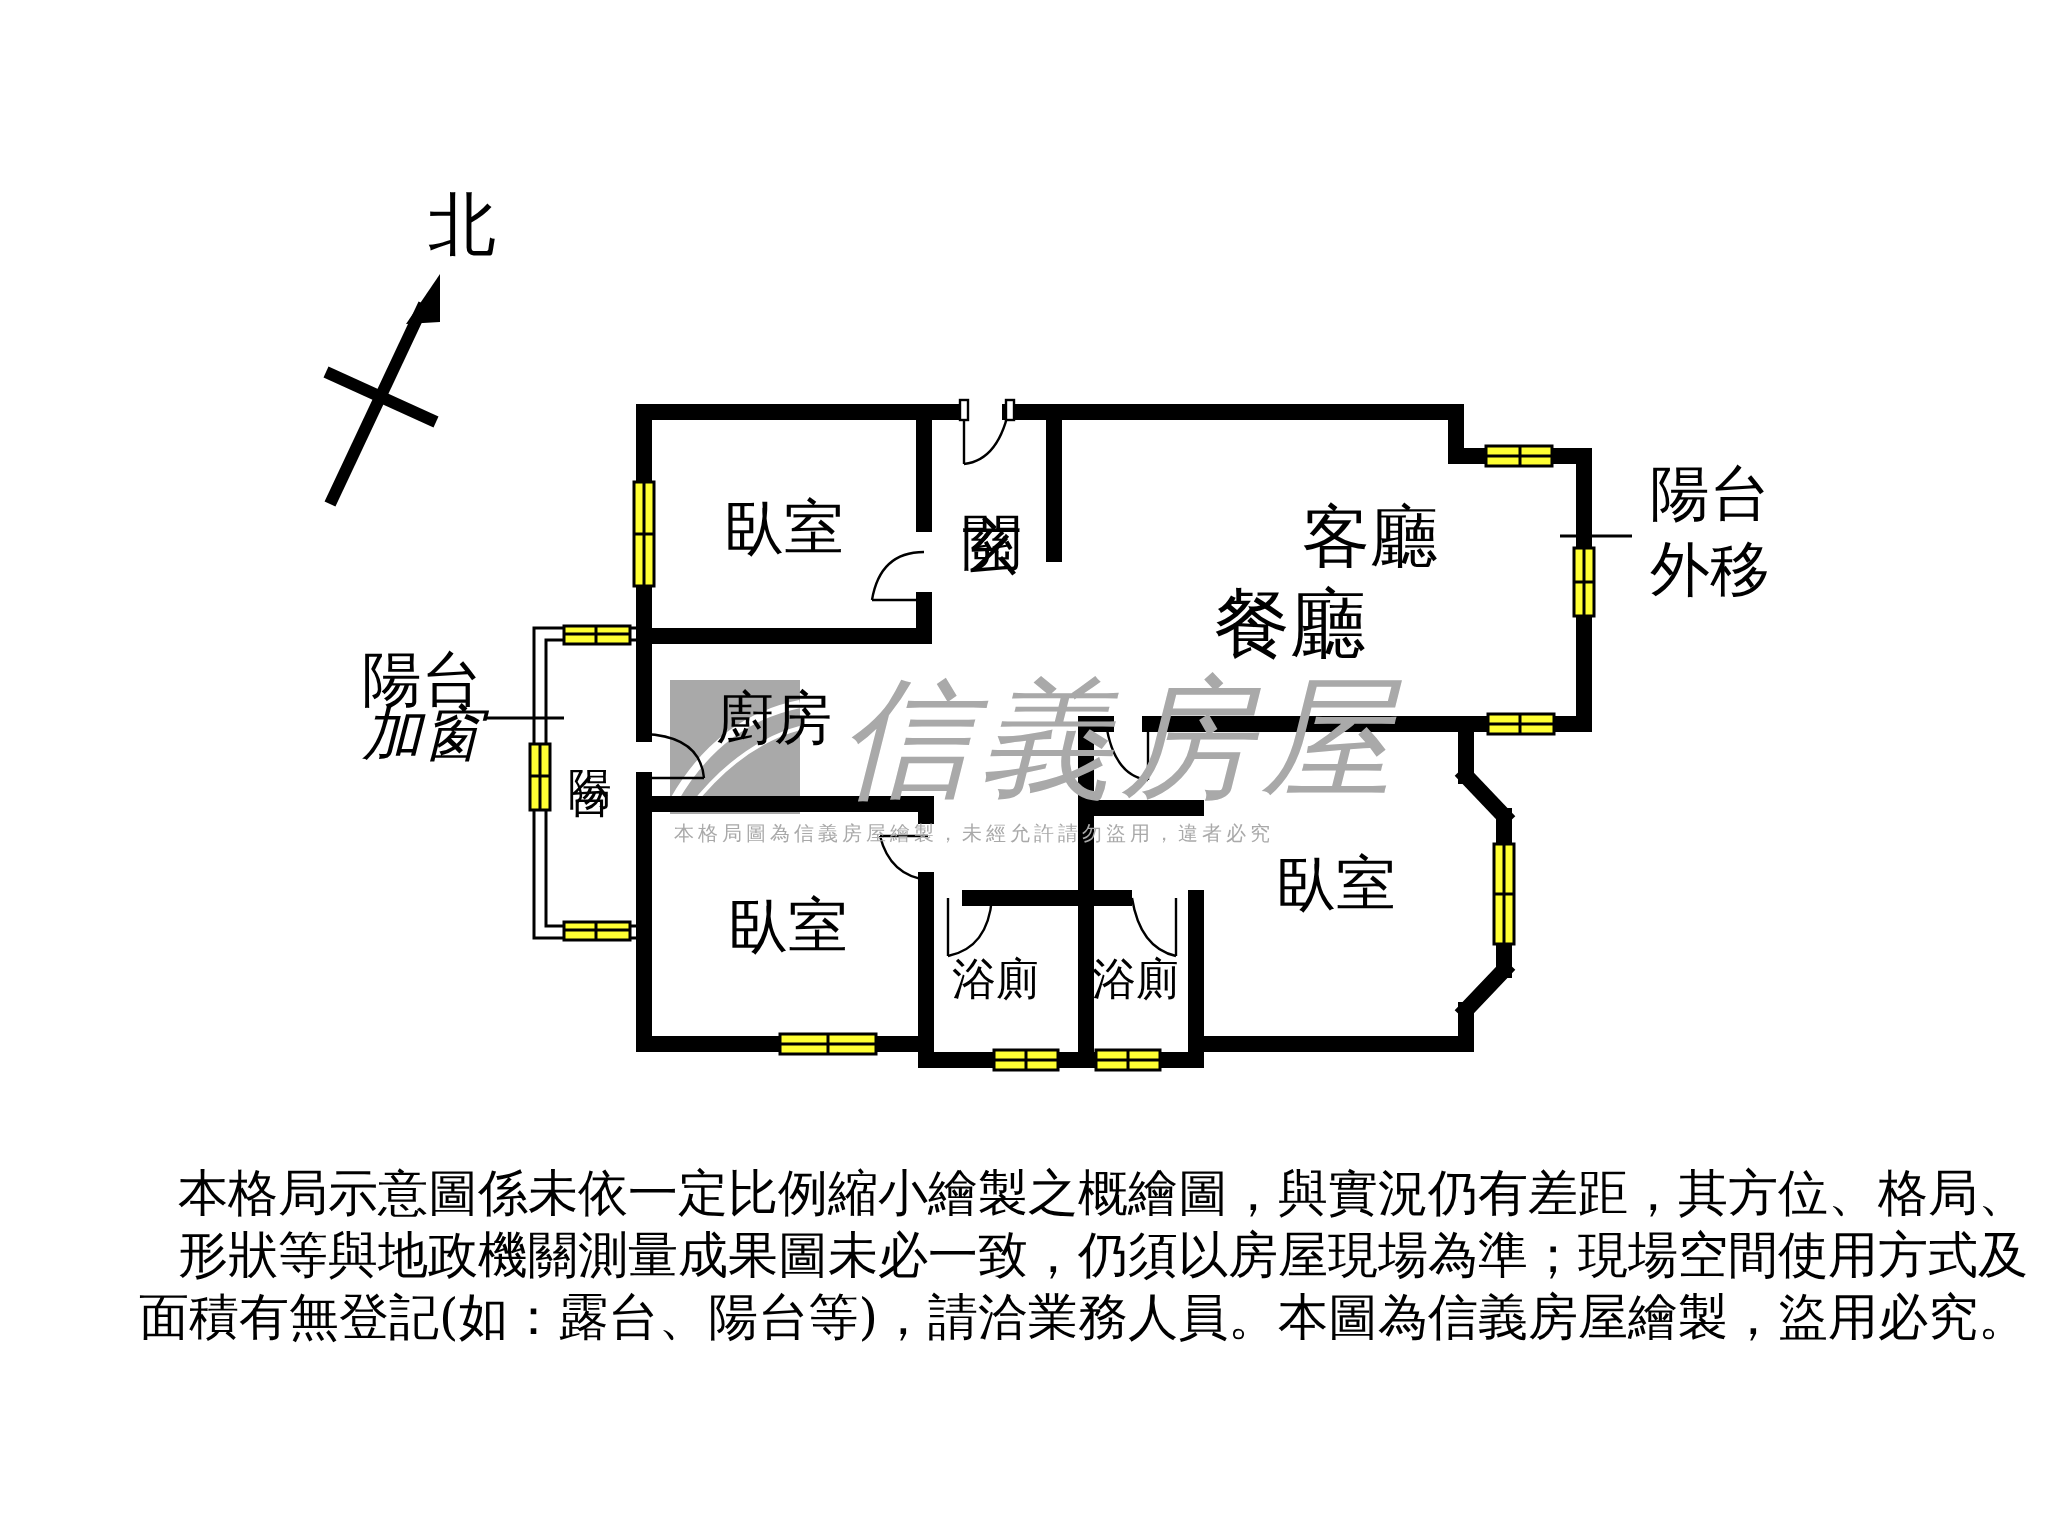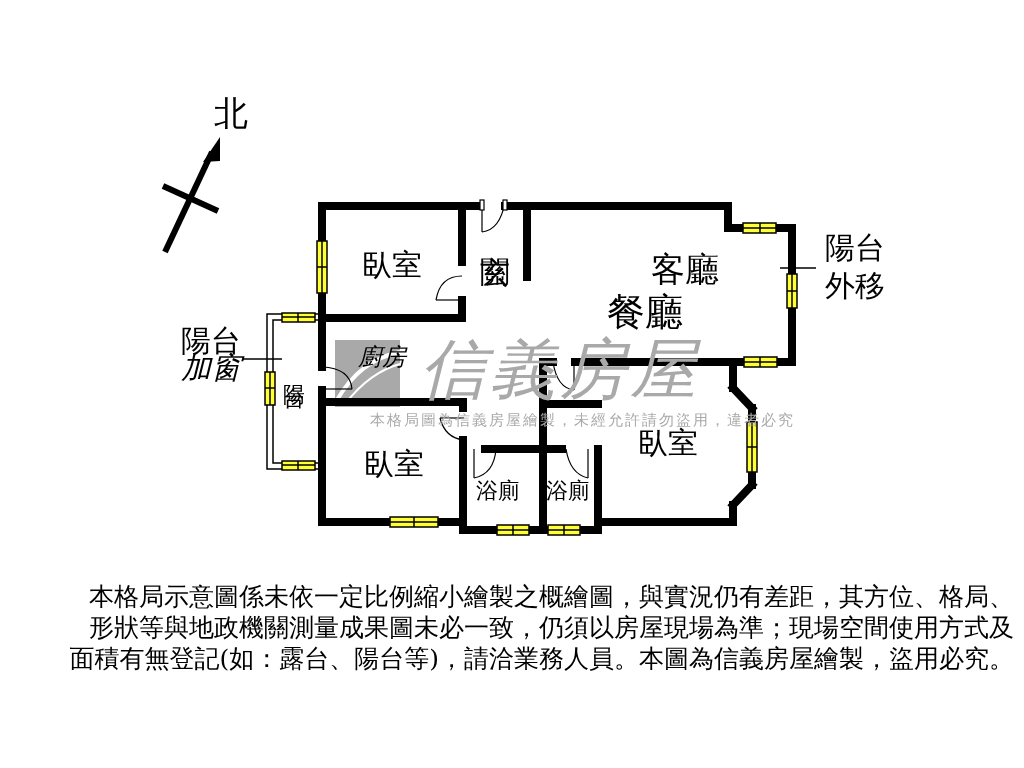--- a/index.html
+++ b/index.html
@@ -148,29 +148,29 @@
       <path d="M574,390 Q557,388 553,362"></path>
   </g>
 
   <g stroke="#000" stroke-width="1.5">
     <line x1="243" y1="359" x2="282" y2="359"></line>
     <line x1="780" y1="268" x2="816" y2="268"></line>
   </g>
 </svg>
 
 <div class="wm-text" style="left:420px; top:337px; font-size:66px; letter-spacing:4px;font-style:italic;">信義房屋</div>
-<div class="wm-text" style="left:337px; top:413px; font-size:15px; letter-spacing:2px;margin-left:33px;">本格局圖為信義房屋繪製，未經允許請勿盜用，違者必究</div>
+<div class="wm-text" style="left:337px; top:413px; font-size:10px; letter-spacing:2px;">本格局圖為信義房屋繪製，未經允許請勿盜用，違者必究</div>
 
 <div class="lbl" style="left:214px; top:96px; font-size:34px;">北</div>
 
 <div class="lbl" style="left:362px; top:250px; font-size:30px;">臥室</div>
 <div class="lbl v" style="left:480px; top:232px; font-size:30px;">玄關</div>
 <div class="lbl" style="left:651px; top:252px; font-size:34px;">客廳</div>
 <div class="lbl" style="left:559px; top:293px; font-size:38px;margin-left:48px;">餐廳</div>
-<div class="lbl" style="left:358px; top:345px; font-size:24px;font-style:italic;">廚房</div>
+<div class="lbl" style="left:358px; top:345px; font-size:29px;">廚房</div>
 <div class="lbl v" style="left:283px; top:367px; font-size:22px;">陽台</div>
 <div class="lbl" style="left:364px; top:449px; font-size:30px;">臥室</div>
 <div class="lbl" style="left:476px; top:480px; font-size:22px;">浴廁</div>
 <div class="lbl" style="left:546px; top:480px; font-size:22px;">浴廁</div>
 <div class="lbl" style="left:638px; top:428px; font-size:30px;">臥室</div>
 
 <div class="lbl" style="left:181px; top:326px; font-size:30px;">陽台</div>
 <div class="lbl" style="left:181px; top:353px; font-size:30px;font-style:italic;">加窗</div>
 <div class="lbl" style="left:825px; top:233px; font-size:30px;">陽台</div>
 <div class="lbl" style="left:825px; top:271px; font-size:30px;text-align:center;">外移</div>

